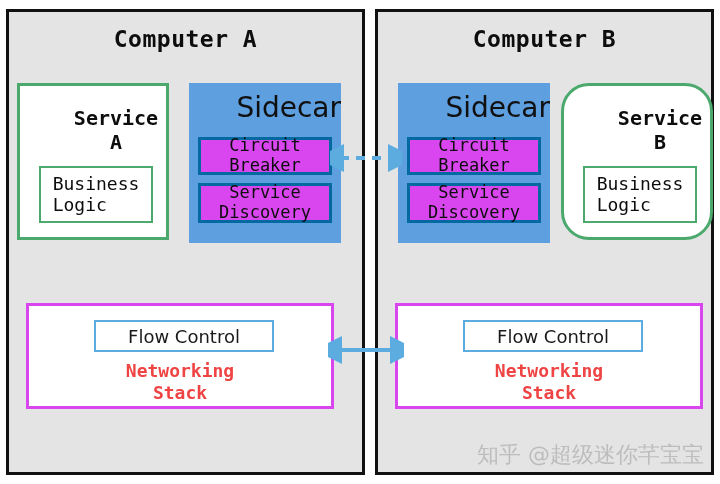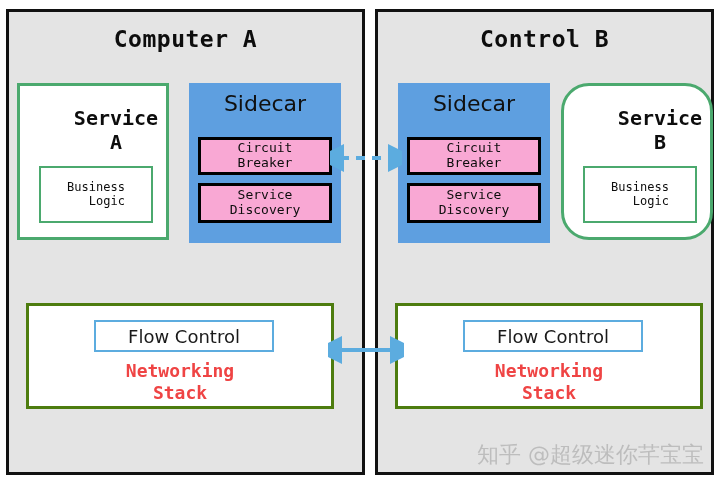--- a/index.html
+++ b/index.html
@@ -60,64 +60,64 @@
     padding-left: 46px;
   }
   .logic-box {
     position: absolute;
     background: #ffffff;
     border: 2px solid #4ba96e;
     box-sizing: border-box;
     display: flex;
     align-items: center;
     justify-content: center;
-    text-align: right;
-    font-family: "DejaVu Sans Mono", monospace;
-    font-size: 12px;
+    text-align: left;
+    font-family: "DejaVu Sans Mono", monospace;
+    font-size: 18px;
     line-height: 1.12;
     color: #0d0d0d;
     white-space: pre-line;
   }
 
   
   .sidecar-box {
     position: absolute;
     background: #5e9fe0;
     box-sizing: border-box;
   }
   .sidecar-title {
     position: absolute;
     left: 0; right: 0;
     top: 8px;
-    text-align: center;
+    text-align: right;
     font-family: "DejaVu Sans", sans-serif;
-    font-size: 22px;
+    font-size: 28px;
     color: #101010;
   }
   .sidecar-item {
     position: absolute;
-    background: #f9a8d4;
-    border: 3px solid #000000;
+    background: #d946ef;
+    border: 3px solid #0369a1;
     box-sizing: border-box;
     display: flex;
     align-items: center;
     justify-content: center;
     text-align: center;
     font-family: "DejaVu Sans Mono", monospace;
-    font-size: 13px;
+    font-size: 17px;
     line-height: 1.15;
     color: #0d0d0d;
     white-space: pre-line;
   }
 
   
   .netstack-box {
     position: absolute;
     background: #ffffff;
-    border: 3px solid #4d7c0f;
+    border: 3px solid #d946ef;
     box-sizing: border-box;
   }
   .flow-control {
     position: absolute;
     background: #ffffff;
     border: 2px solid #5cacdf;
     box-sizing: border-box;
     display: flex;
     align-items: center;
     justify-content: center;
@@ -174,21 +174,21 @@
     </div>
 
     <div class="netstack-box" style="left:17px; top:291px; width:308px; height:106px;">
       <div class="flow-control" style="left:65px; top:14px; width:180px; height:32px;">Flow Control</div>
       <div class="netstack-label" style="top:54px;">Networking
 Stack</div>
     </div>
   </div>
 
   <div id="panel-b" class="computer-panel">
-    <div class="panel-title">Control B</div>
+    <div class="panel-title">Computer B</div>
 
     <div class="sidecar-box" style="left:20px; top:71px; width:152px; height:160px;">
       <div class="sidecar-title">Sidecar</div>
       <div class="sidecar-item" style="left:9px; top:54px; width:134px; height:38px;">Circuit
 Breaker</div>
       <div class="sidecar-item" style="left:9px; top:100px; width:134px; height:40px;">Service
 Discovery</div>
     </div>
 
     <div class="service-box" style="left:183px; top:71px; width:152px; height:157px;border-radius:28px;">

